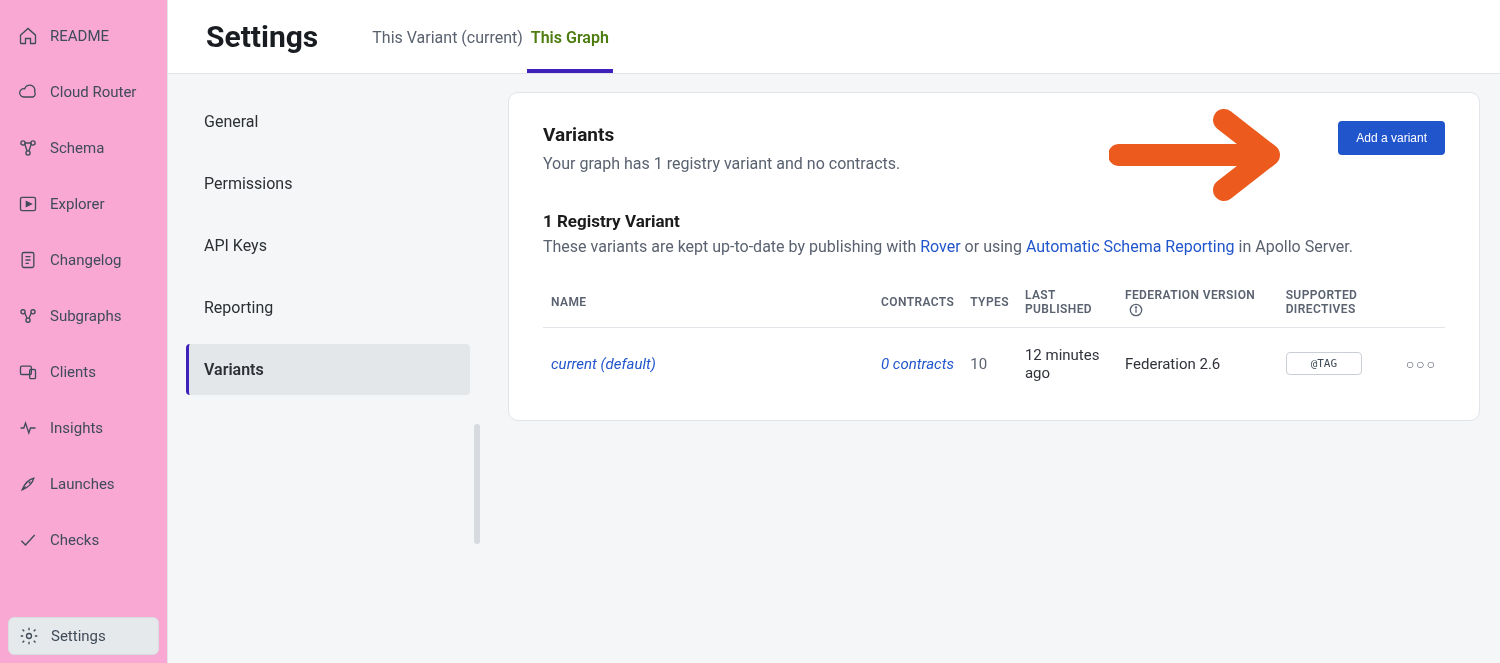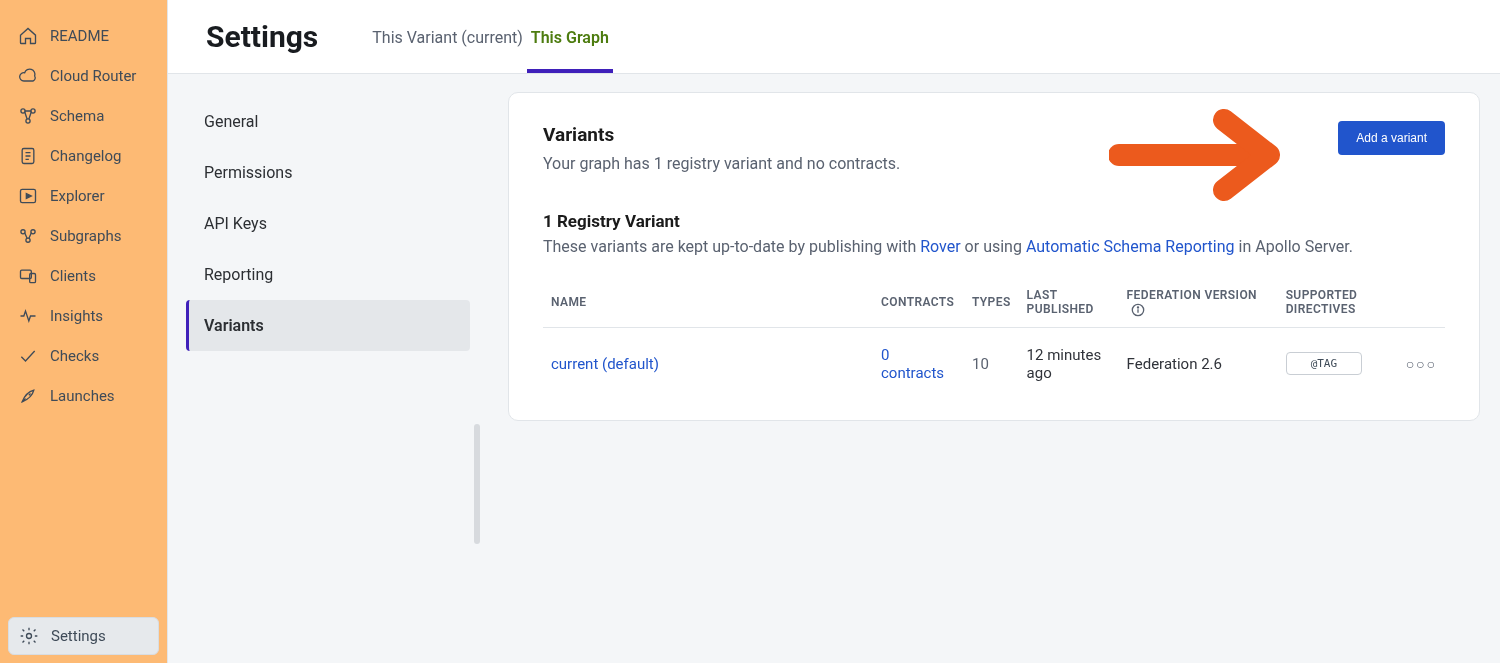--- a/index.html
+++ b/index.html
@@ -8,26 +8,26 @@
     background: #f4f6f8;
     color: #1b1b1b;
     width: 1500px;
     height: 663px;
     overflow: hidden;
     display: flex;
   }
   
   .sidebar {
     width: 168px;
-    background: #fdba74;
+    background: #f9a8d4;
     border-right: 1px solid #e1e5e9;
     padding: 18px 8px 8px 8px;
     display: flex;
     flex-direction: column;
-    gap: 4px;
+    gap: 20px;
   }
   .nav-item {
     display: flex;
     align-items: center;
     gap: 12px;
     padding: 8px 10px;
     border-radius: 6px;
     color: #3f4b58;
     font-size: 15px;
     cursor: pointer;
@@ -83,21 +83,21 @@
     flex: 1;
     display: flex;
     gap: 20px;
     position: relative;
   }
   .subnav {
     width: 320px;
     padding: 22px 18px 18px 18px;
     display: flex;
     flex-direction: column;
-    gap: 0;
+    gap: 11px;
     position: relative;
   }
   .subnav-item {
     padding: 16px 18px;
     font-size: 16px;
     color: #2c2f33;
     border-radius: 4px;
     cursor: pointer;
   }
   .subnav-item.active {
@@ -162,21 +162,21 @@
     text-align: left;
     font-size: 12px;
     letter-spacing: 0.4px;
     font-weight: 600;
     color: #5a6270;
     text-transform: uppercase;
     padding: 10px 8px;
     border-bottom: 1px solid #e1e5e9;
   }
   tbody td { padding: 18px 8px 28px 8px; color: #30333a; vertical-align: middle; }
-  .link { color: #2155cc; cursor: pointer; }
+  .link { color: #2155cc; cursor: pointer; font-style: italic; }
   .num { color: #5a6270; }
   .tag-badge {
     display: inline-block;
     border: 1px solid #c9ced4;
     border-radius: 4px;
     padding: 4px 24px;
     font-family: ui-monospace, Menlo, monospace;
     font-size: 11px;
     color: #3f4b58;
   }
@@ -212,34 +212,34 @@
           <circle cx="18" cy="6" r="2.5"></circle>
           <circle cx="12" cy="18" r="2.5"></circle>
           <path d="M8 7l3 9M16 7l-3 9M8 6h8"></path>
         </svg>
     </span>
     <span>Schema</span>
   </div>
   <div class="nav-item">
     <span class="icon">
       <svg viewBox="0 0 24 24">
+          <rect x="3" y="4" width="18" height="16" rx="2"></rect>
+          <path d="M10 9l6 3-6 3z" fill="currentColor"></path>
+        </svg>
+    </span>
+    <span>Explorer</span>
+  </div>
+  <div class="nav-item">
+    <span class="icon">
+      <svg viewBox="0 0 24 24">
           <rect x="5" y="3" width="14" height="18" rx="2"></rect>
           <path d="M9 8h6M9 12h6M9 16h4"></path>
         </svg>
     </span>
     <span>Changelog</span>
-  </div>
-  <div class="nav-item">
-    <span class="icon">
-      <svg viewBox="0 0 24 24">
-          <rect x="3" y="4" width="18" height="16" rx="2"></rect>
-          <path d="M10 9l6 3-6 3z" fill="currentColor"></path>
-        </svg>
-    </span>
-    <span>Explorer</span>
   </div>
   <div class="nav-item">
     <span class="icon">
       <svg viewBox="0 0 24 24">
           <circle cx="6" cy="7" r="2.5"></circle>
           <circle cx="18" cy="7" r="2.5"></circle>
           <circle cx="12" cy="17" r="2.5"></circle>
           <path d="M8 8l3 7M16 8l-3 7"></path>
         </svg>
     </span>
@@ -258,33 +258,33 @@
     <span class="icon">
       <svg viewBox="0 0 24 24">
           <path d="M3 12h4l2-6 4 12 2-6h6"></path>
         </svg>
     </span>
     <span>Insights</span>
   </div>
   <div class="nav-item">
     <span class="icon">
       <svg viewBox="0 0 24 24">
-          <path d="M4 13l5 5L20 6"></path>
-        </svg>
-    </span>
-    <span>Checks</span>
-  </div>
-  <div class="nav-item">
-    <span class="icon">
-      <svg viewBox="0 0 24 24">
           <path d="M5 19c2-5 6-12 14-14-2 8-9 12-14 14z"></path>
           <path d="M9 15l-3 3M13 11l2-2"></path>
         </svg>
     </span>
     <span>Launches</span>
+  </div>
+  <div class="nav-item">
+    <span class="icon">
+      <svg viewBox="0 0 24 24">
+          <path d="M4 13l5 5L20 6"></path>
+        </svg>
+    </span>
+    <span>Checks</span>
   </div>
   <div class="nav-spacer"></div>
   <div class="nav-item active">
     <span class="icon">
       <svg viewBox="0 0 24 24">
           <circle cx="12" cy="12" r="3"></circle>
           <path d="M12 2v3M12 19v3M4.2 4.2l2.1 2.1M17.7 17.7l2.1 2.1M2 12h3M19 12h3M4.2 19.8l2.1-2.1M17.7 6.3l2.1-2.1"></path>
         </svg>
     </span>
     <span>Settings</span>

